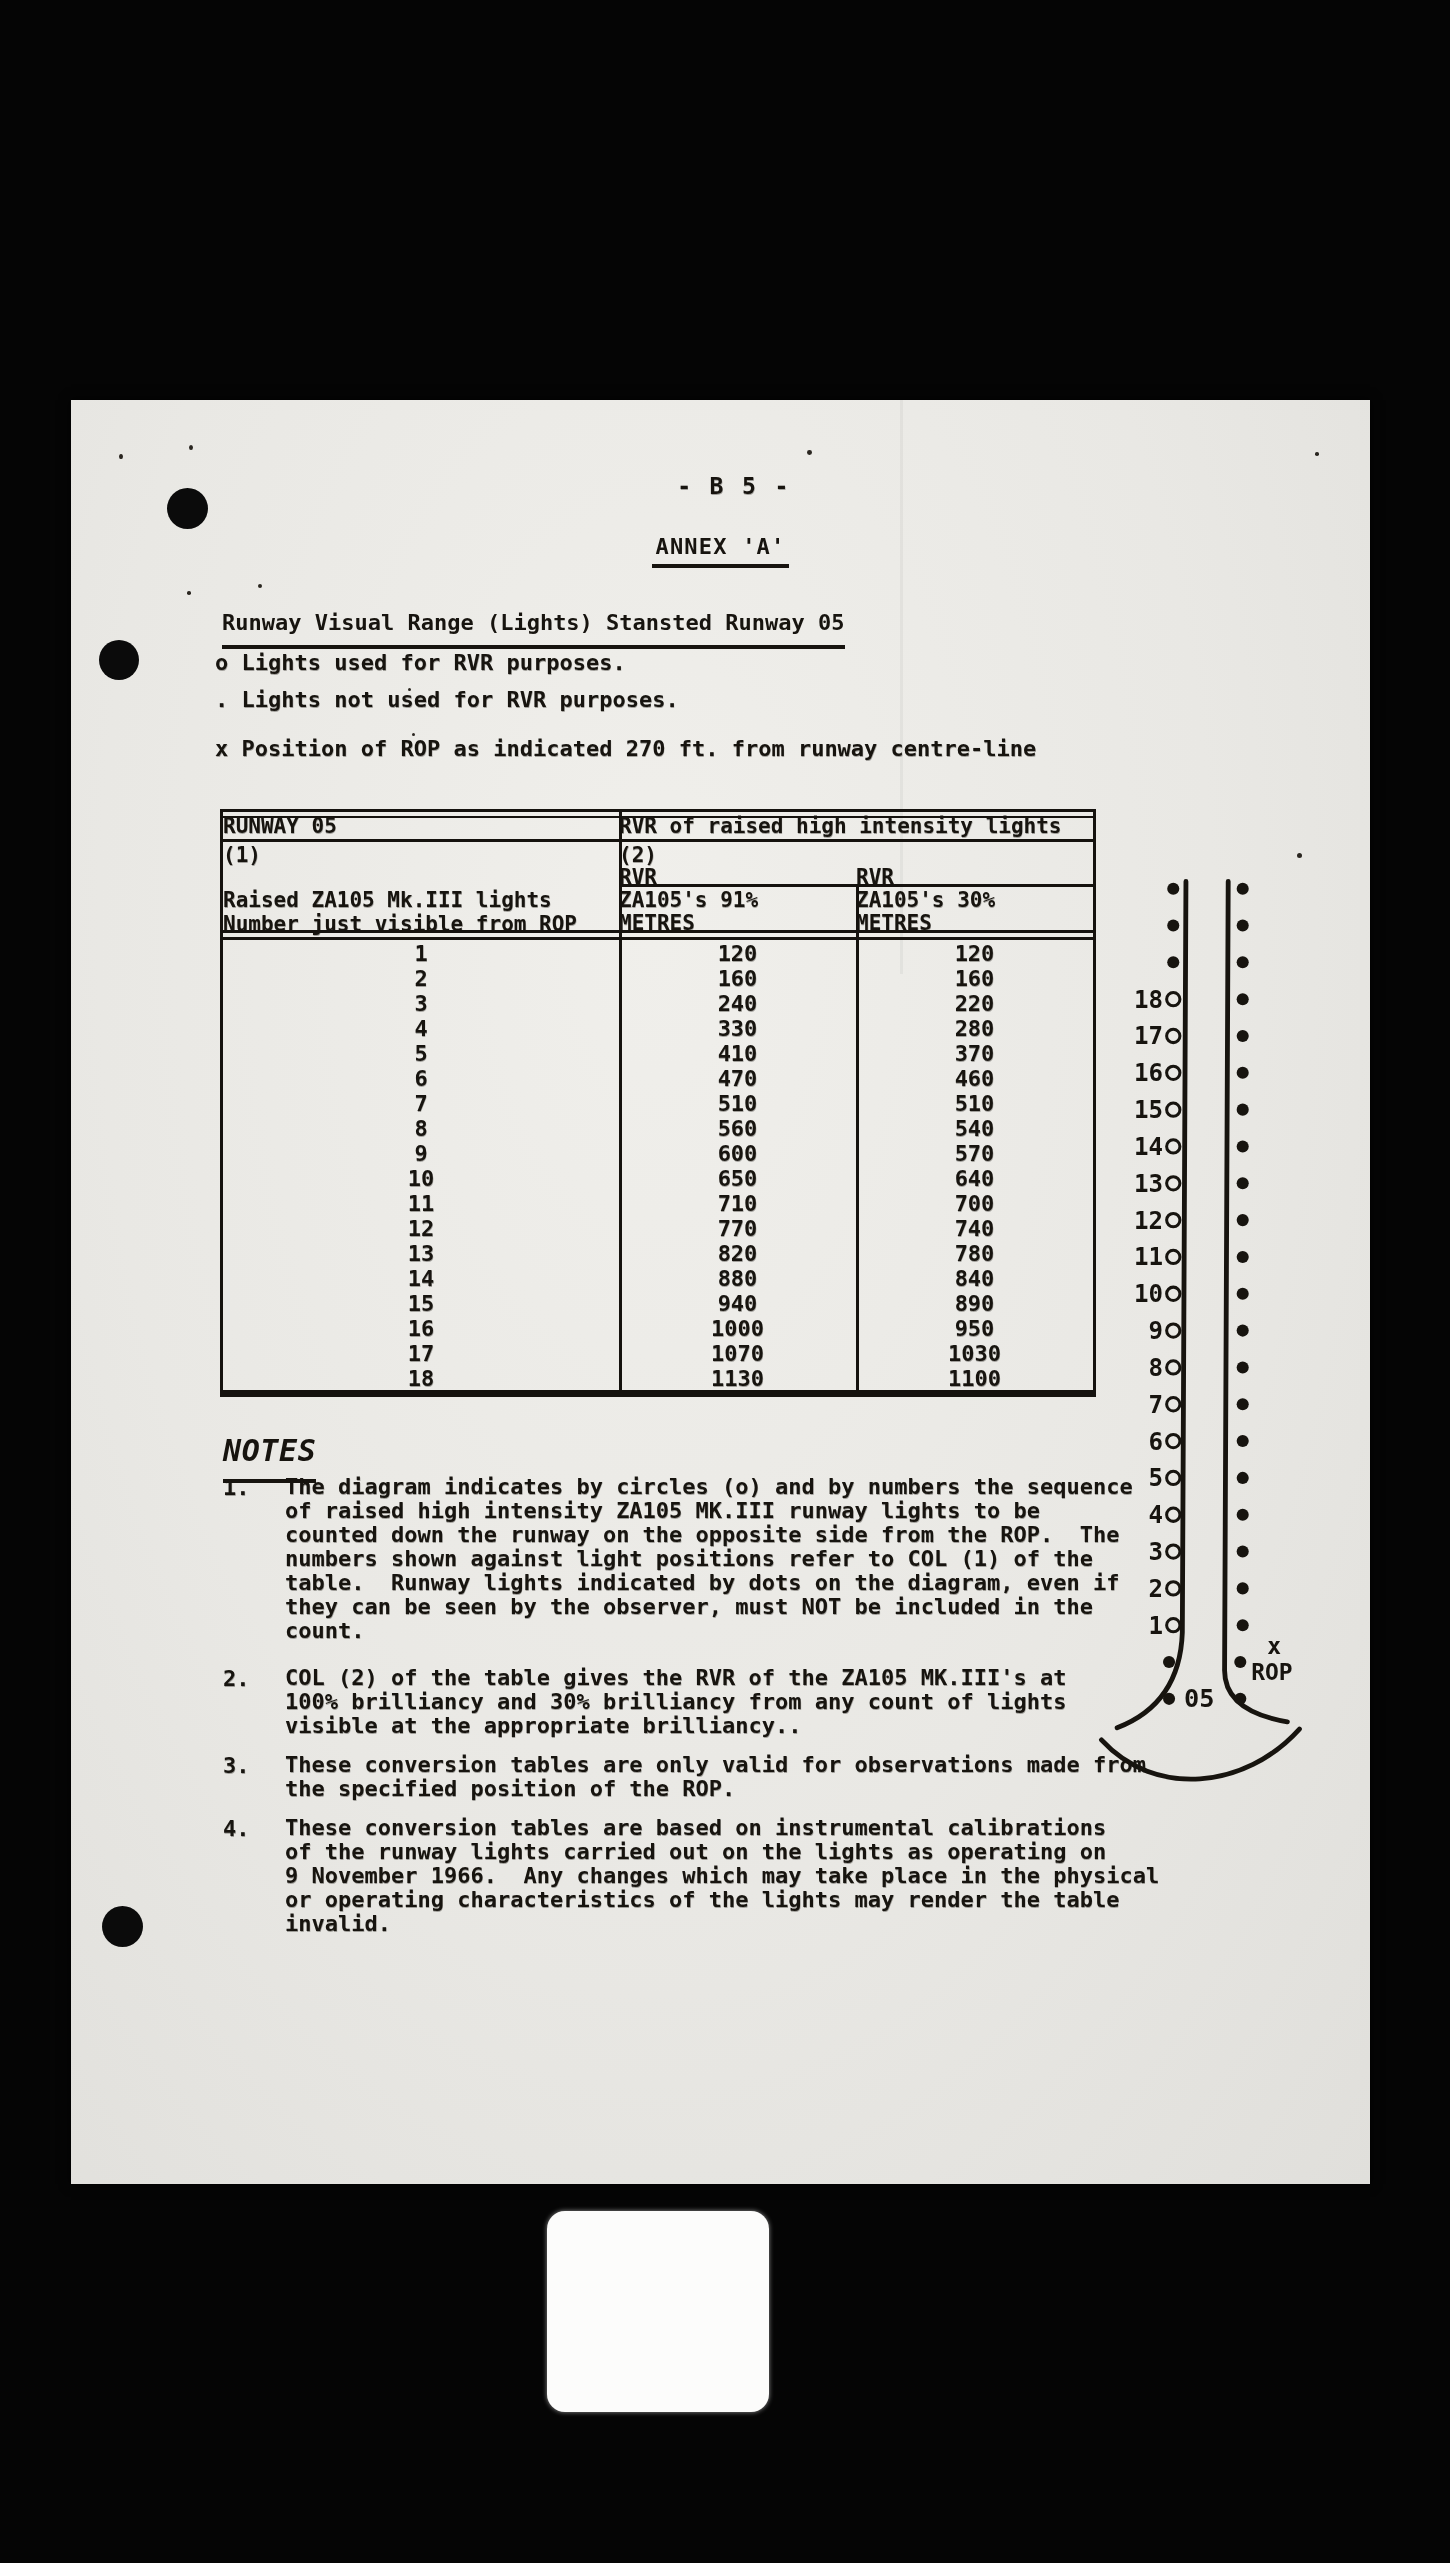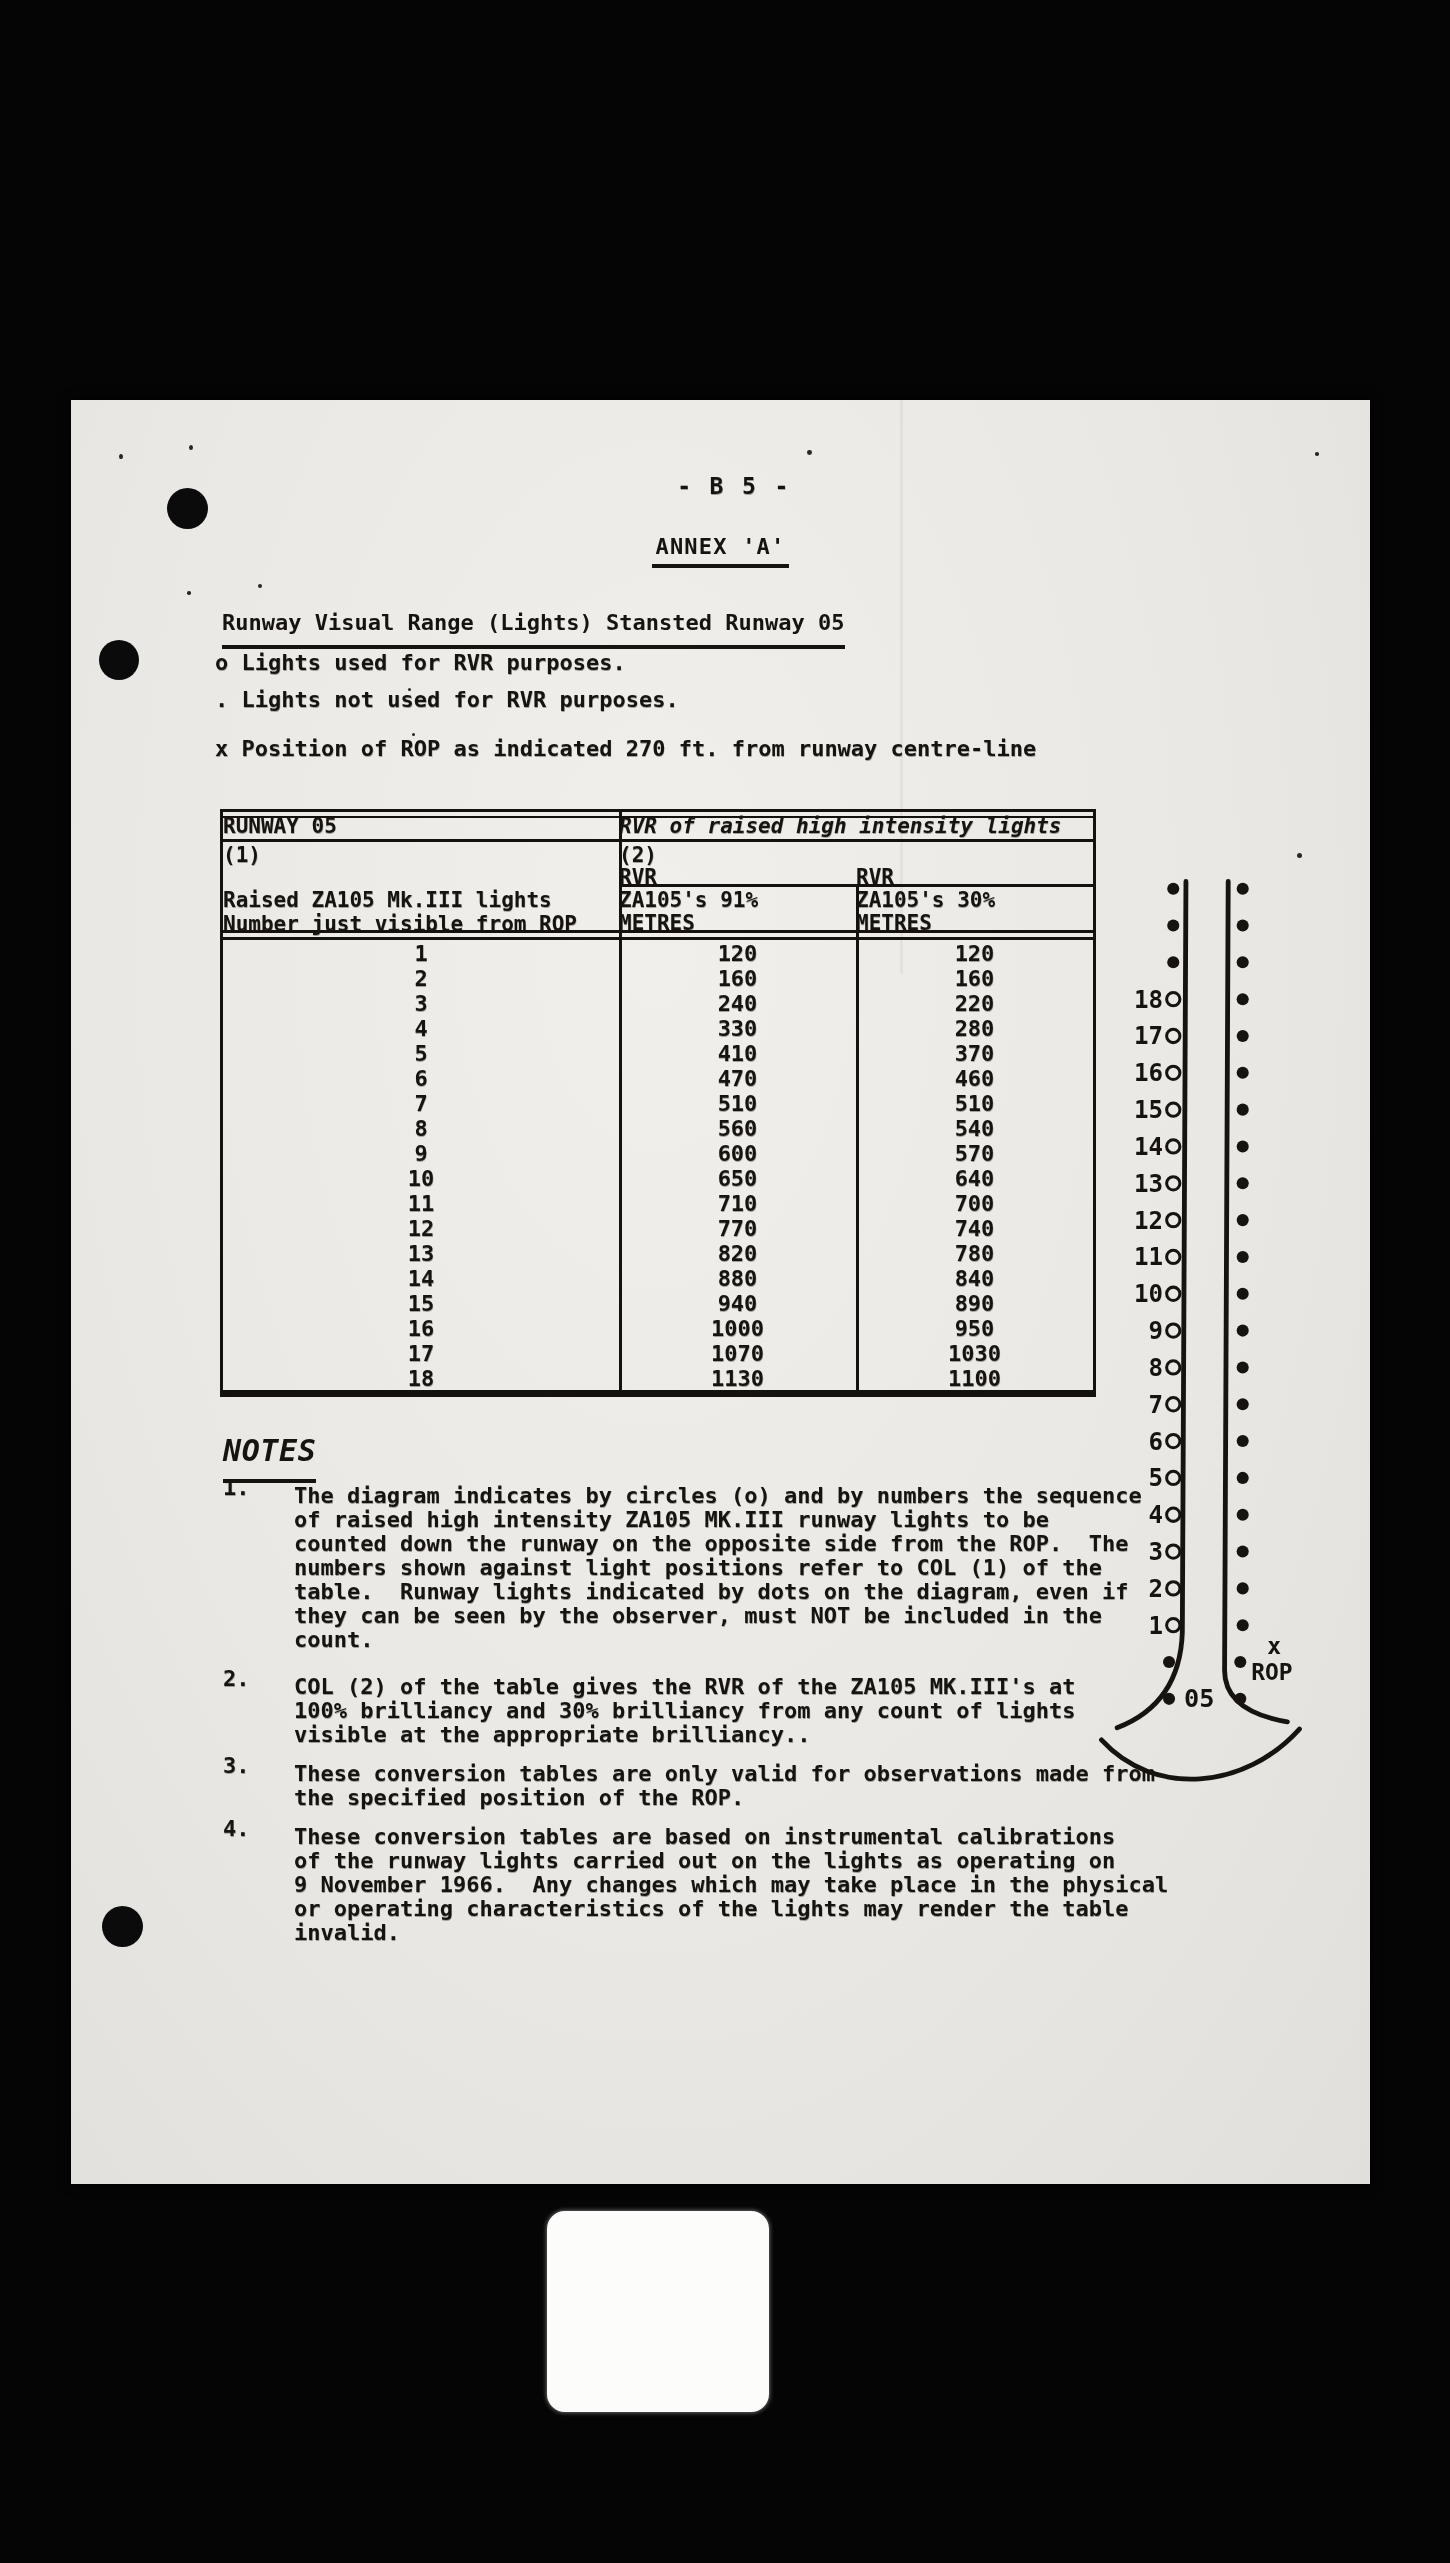--- a/index.html
+++ b/index.html
@@ -25,21 +25,21 @@
   #table-rows{position:absolute;left:0;right:0;top:129px;}
   .trow{display:flex;height:25px;align-items:center;font-size:22px;text-shadow:0.4px 0.5px 0 rgba(23,20,15,0.35);}
   .trow span{display:block;text-align:center;}
   .trow .c1{width:396px;}
   .trow .c2{width:237px;}
   .trow .c3{flex:1;}
   
   .notes-heading span{display:inline-block;font-size:30px;border-bottom:4.2px solid #17140f;padding-bottom:11px;letter-spacing:0.6px;font-style:italic;}
   .note-item{position:absolute;left:152px;display:flex;align-items:flex-start;}
   .note-num{width:62px;font-size:22px;text-shadow:0.4px 0.5px 0 rgba(23,20,15,0.35);}
-  .note-text{font-size:22px;line-height:24px;white-space:pre;margin:9px;font-family:inherit;
+  .note-text{font-size:22px;line-height:24px;white-space:pre;margin:0;font-family:inherit;
     text-shadow:0.4px 0.5px 0 rgba(23,20,15,0.35);}
   
   .punch-hole{position:absolute;border-radius:50%;background:#0b0b0b;filter:blur(0.4px);}
   .speck{position:absolute;border-radius:50%;background:#2a2620;}
   .fold-line{position:absolute;left:829px;top:0;width:3px;height:574px;background:rgba(40,38,34,0.05);}
   .label-box{position:absolute;left:547px;top:2211px;width:222px;height:201px;background:#fcfcfb;
     border-radius:18px;box-shadow:0 0 4.8px rgba(255,255,255,0.55);}
   #diagram{position:absolute;left:993px;top:446px;}
   #diagram text{font-family:"DejaVu Sans Mono","Liberation Mono",monospace;font-weight:700;fill:#17140f;}
 </style>
@@ -73,21 +73,21 @@
       <span>Lights not used for RVR purposes.</span>
     </div>
     <div class="legend-item" style="left:144px;top:336px;">
       <span class="legend-marker">x</span>
       <span>Position of ROP as indicated 270 ft. from runway centre-line</span>
     </div>
 
     <div id="rvr-table">
       <div class="hline" style="left:0;right:0;top:3.6px;height:2.4px;"></div>
       <div class="cell" style="left:0;top:2.4px;width:396px;">RUNWAY 05</div>
-      <div class="cell" style="left:396px;right:0;top:2.4px;font-style:italic;">RVR of raised high intensity lights</div>
+      <div class="cell" style="left:396px;right:0;top:2.4px;">RVR of raised high intensity lights</div>
       <div class="hline" style="left:0;right:0;top:26.6px;height:3px;"></div>
 
       <div class="cell" style="left:0;top:31px;width:396px;">(1)</div>
       <div class="cell" style="left:396px;right:0;top:31px;">(2)</div>
 
       <div class="cell" style="left:396px;top:53px;width:237px;">RVR</div>
       <div class="cell" style="left:633px;right:0;top:53px;">RVR</div>
       <div class="hline" style="left:396px;right:0;top:72px;height:3px;"></div>
 
       <div class="cell" style="left:0;top:76px;width:396px;line-height:24px;"><span>Raised ZA105 Mk.III lights</span><br><span>Number just visible from ROP</span></div>

